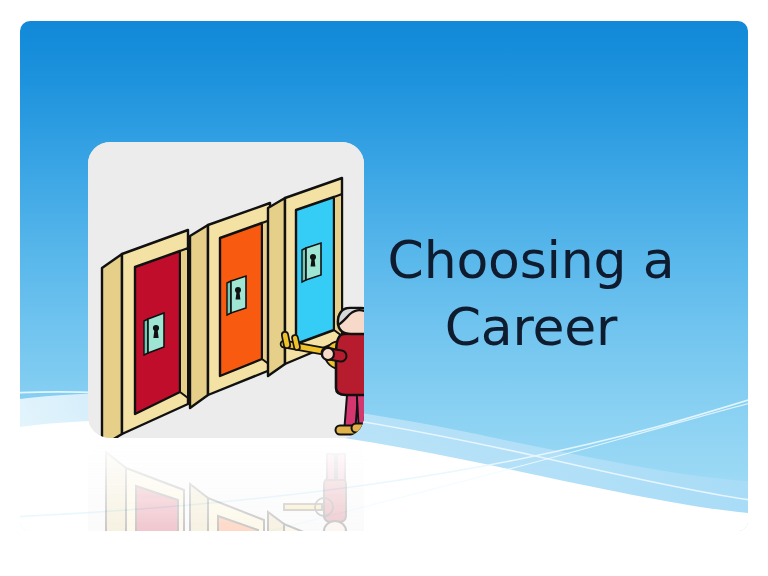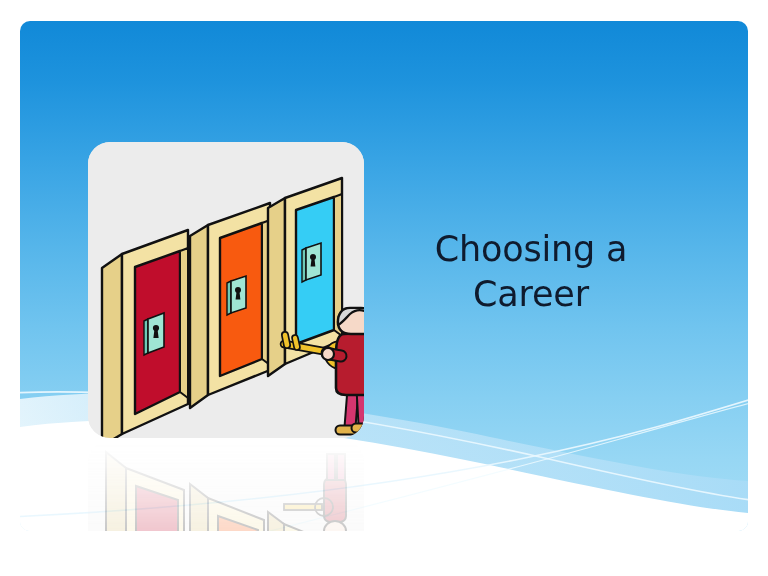--- a/index.html
+++ b/index.html
@@ -87,21 +87,21 @@
 
   
   .title-block {
     position: absolute;
     left: 356px;
     top: 206px;
     width: 310px;
     text-align: center;
     color: #0f1b2e;
     font-family: "DejaVu Sans", "Liberation Sans", sans-serif;
-    font-size: 35px;
+    font-size: 52px;
     line-height: 1.29;
     font-weight: 400;
     letter-spacing: -0.2px;
     white-space: pre-line;
   }
 </style>
 </head>
 <body>
 
 <div id="slide-canvas">

